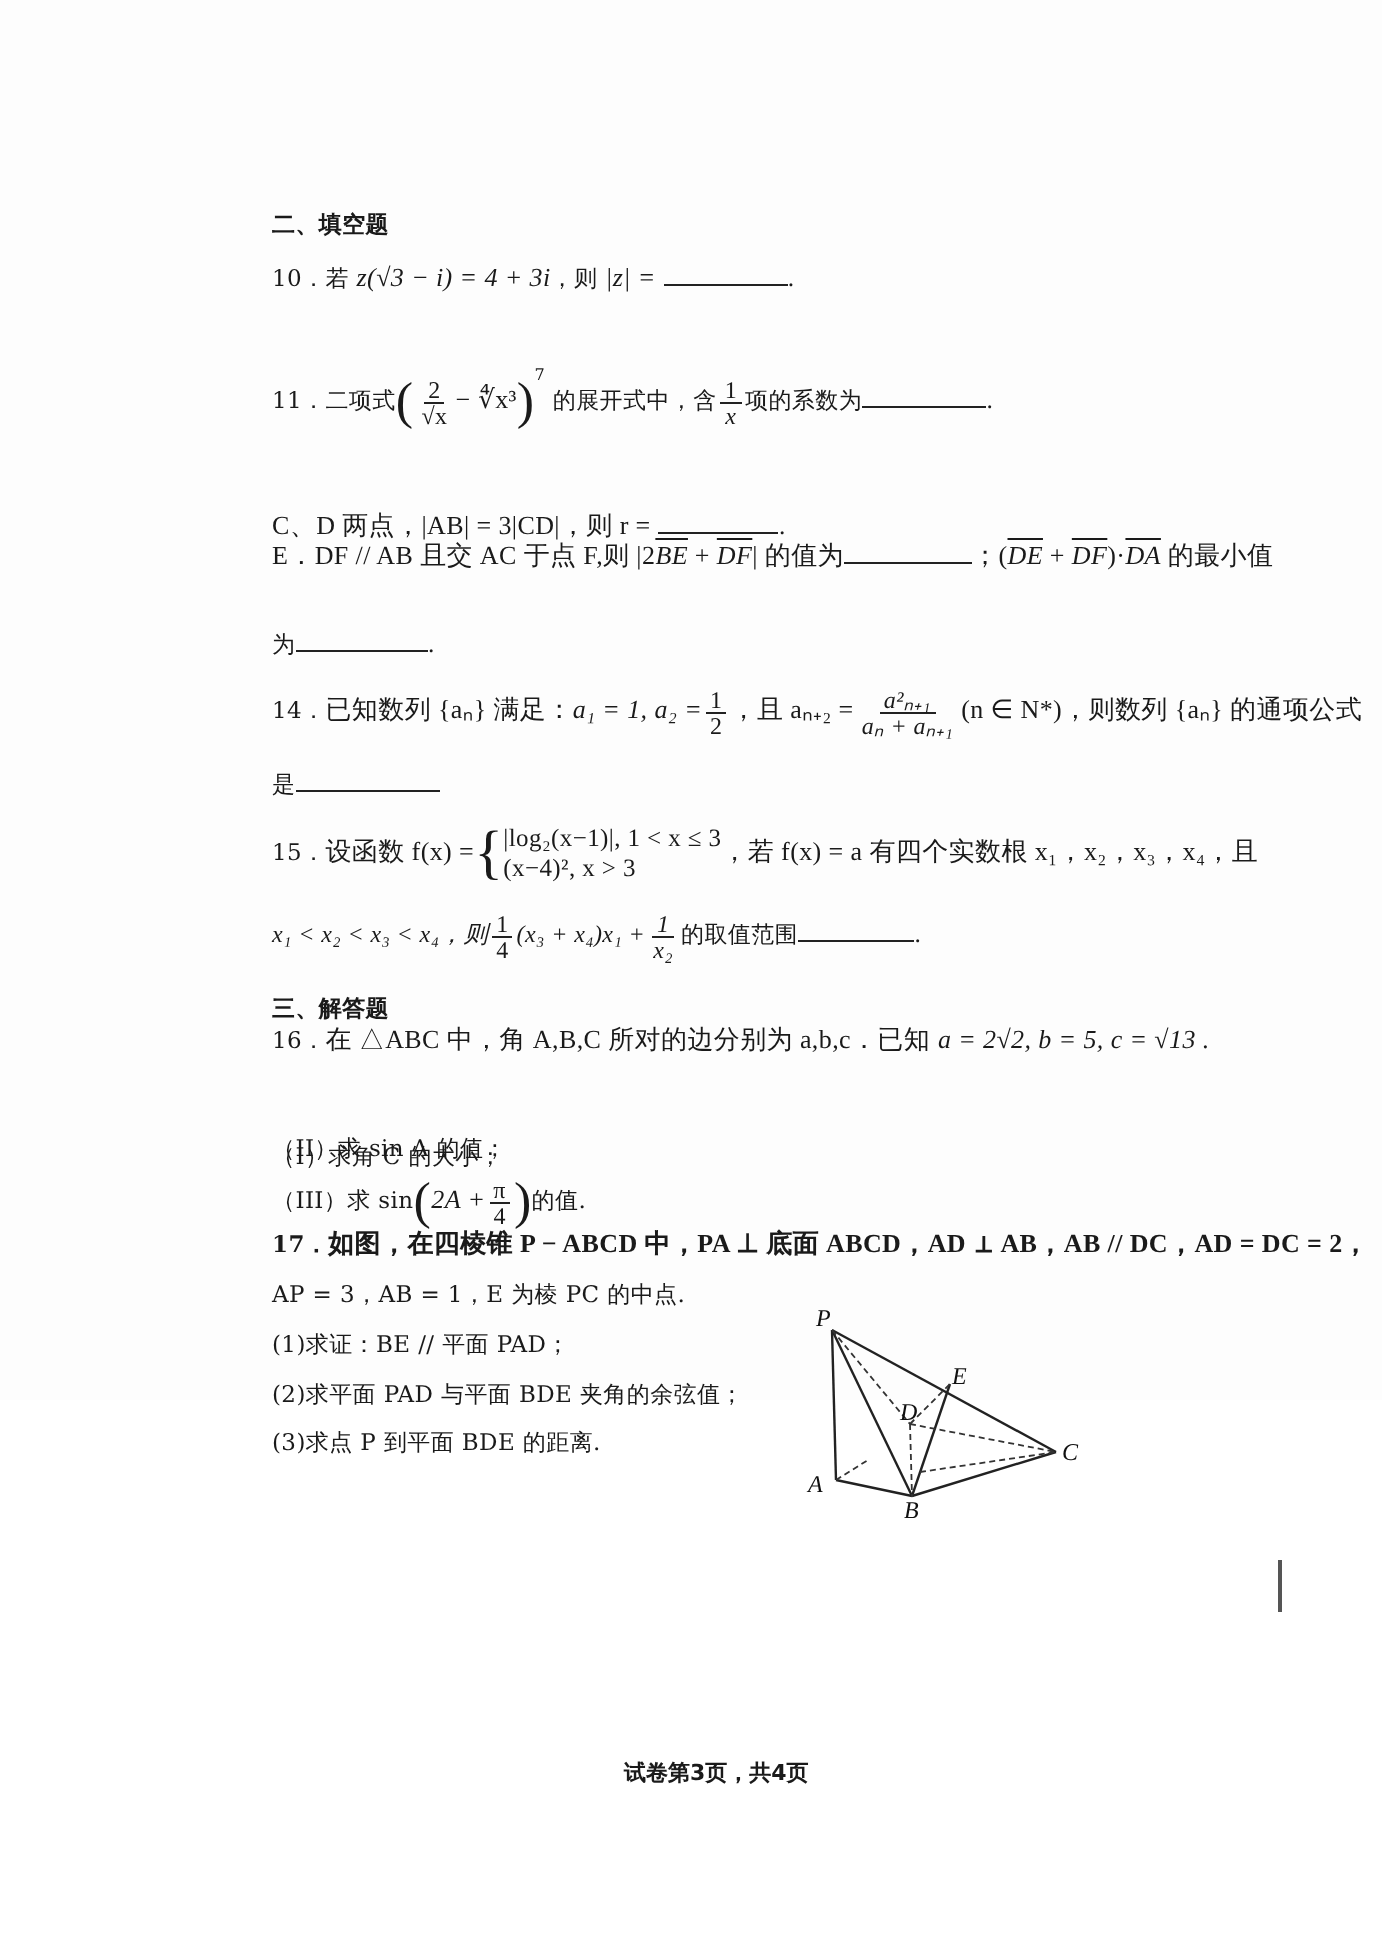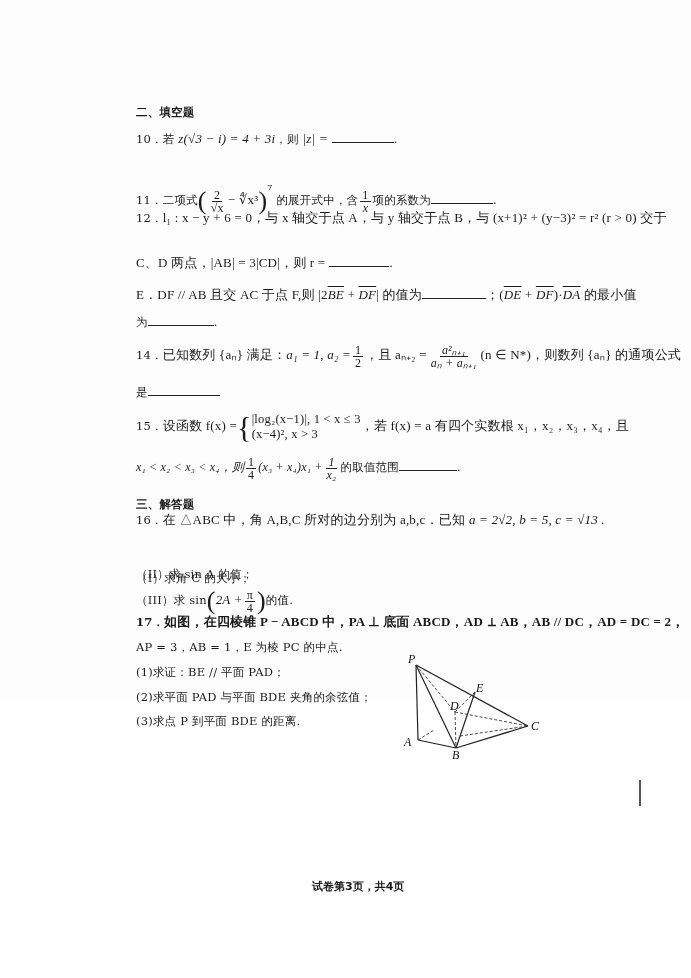--- a/index.html
+++ b/index.html
@@ -41,29 +41,26 @@
     <span>11．</span><span>二项式</span><span class="paren">(</span><span class="frac">
         <span class="num">2</span>
         <span class="den">√x</span>
       </span><span class="m">−</span> <span class="m">∜x³</span><span class="paren">)</span><sup style="vertical-align:14px;">7</sup>
     <span>的展开式中，含</span><span class="frac">
         <span class="num">1</span>
         <span class="den it" style="font-size:12px">x</span>
       </span><span>项的系数为</span><span class="blank" style="width:62px;"></span><span>.</span>
   </div>
 
-  <div class="line" style="top:210px;">
-    <span>12．</span><span class="m">l₁ : x − y + 6 = 0，与 x 轴交于点 A，与 y 轴交于点 B，与 (x+1)² + (y−3)² = r² (r &gt; 0) 交于</span>
-  </div>
   <div class="line" style="top:236px;margin-top:18px;">
     <span class="m">C、D 两点，|AB| = 3|CD|，则 r =</span>
     <span class="blank" style="width:60px;"></span><span>.</span>
   </div>
 
-  <div class="line" style="top:286px;">
+  <div class="line" style="top:269px;">
     <span class="m">E．DF // AB 且交 AC 于点 F,则 |2</span><span class="vec">BE</span><span class="m"> + </span><span class="vec">DF</span><span class="m">| 的值为</span><span class="blank" style="width:64px;"></span><span class="m">；(</span><span class="vec">DE</span><span class="m"> + </span><span class="vec">DF</span><span class="m">)·</span><span class="vec">DA</span><span class="m"> 的最小值</span>
   </div>
   <div class="line" style="top:313px;">
     <span>为</span><span class="blank" style="width:66px;"></span><span>.</span>
   </div>
 
   <div class="line" style="top:340px; line-height:30px;">
     <span>14．</span><span class="m">已知数列 {aₙ} 满足：</span><span class="it">a₁ = 1, a₂ =</span><span class="frac">
         <span class="num">1</span>
         <span class="den">2</span>

